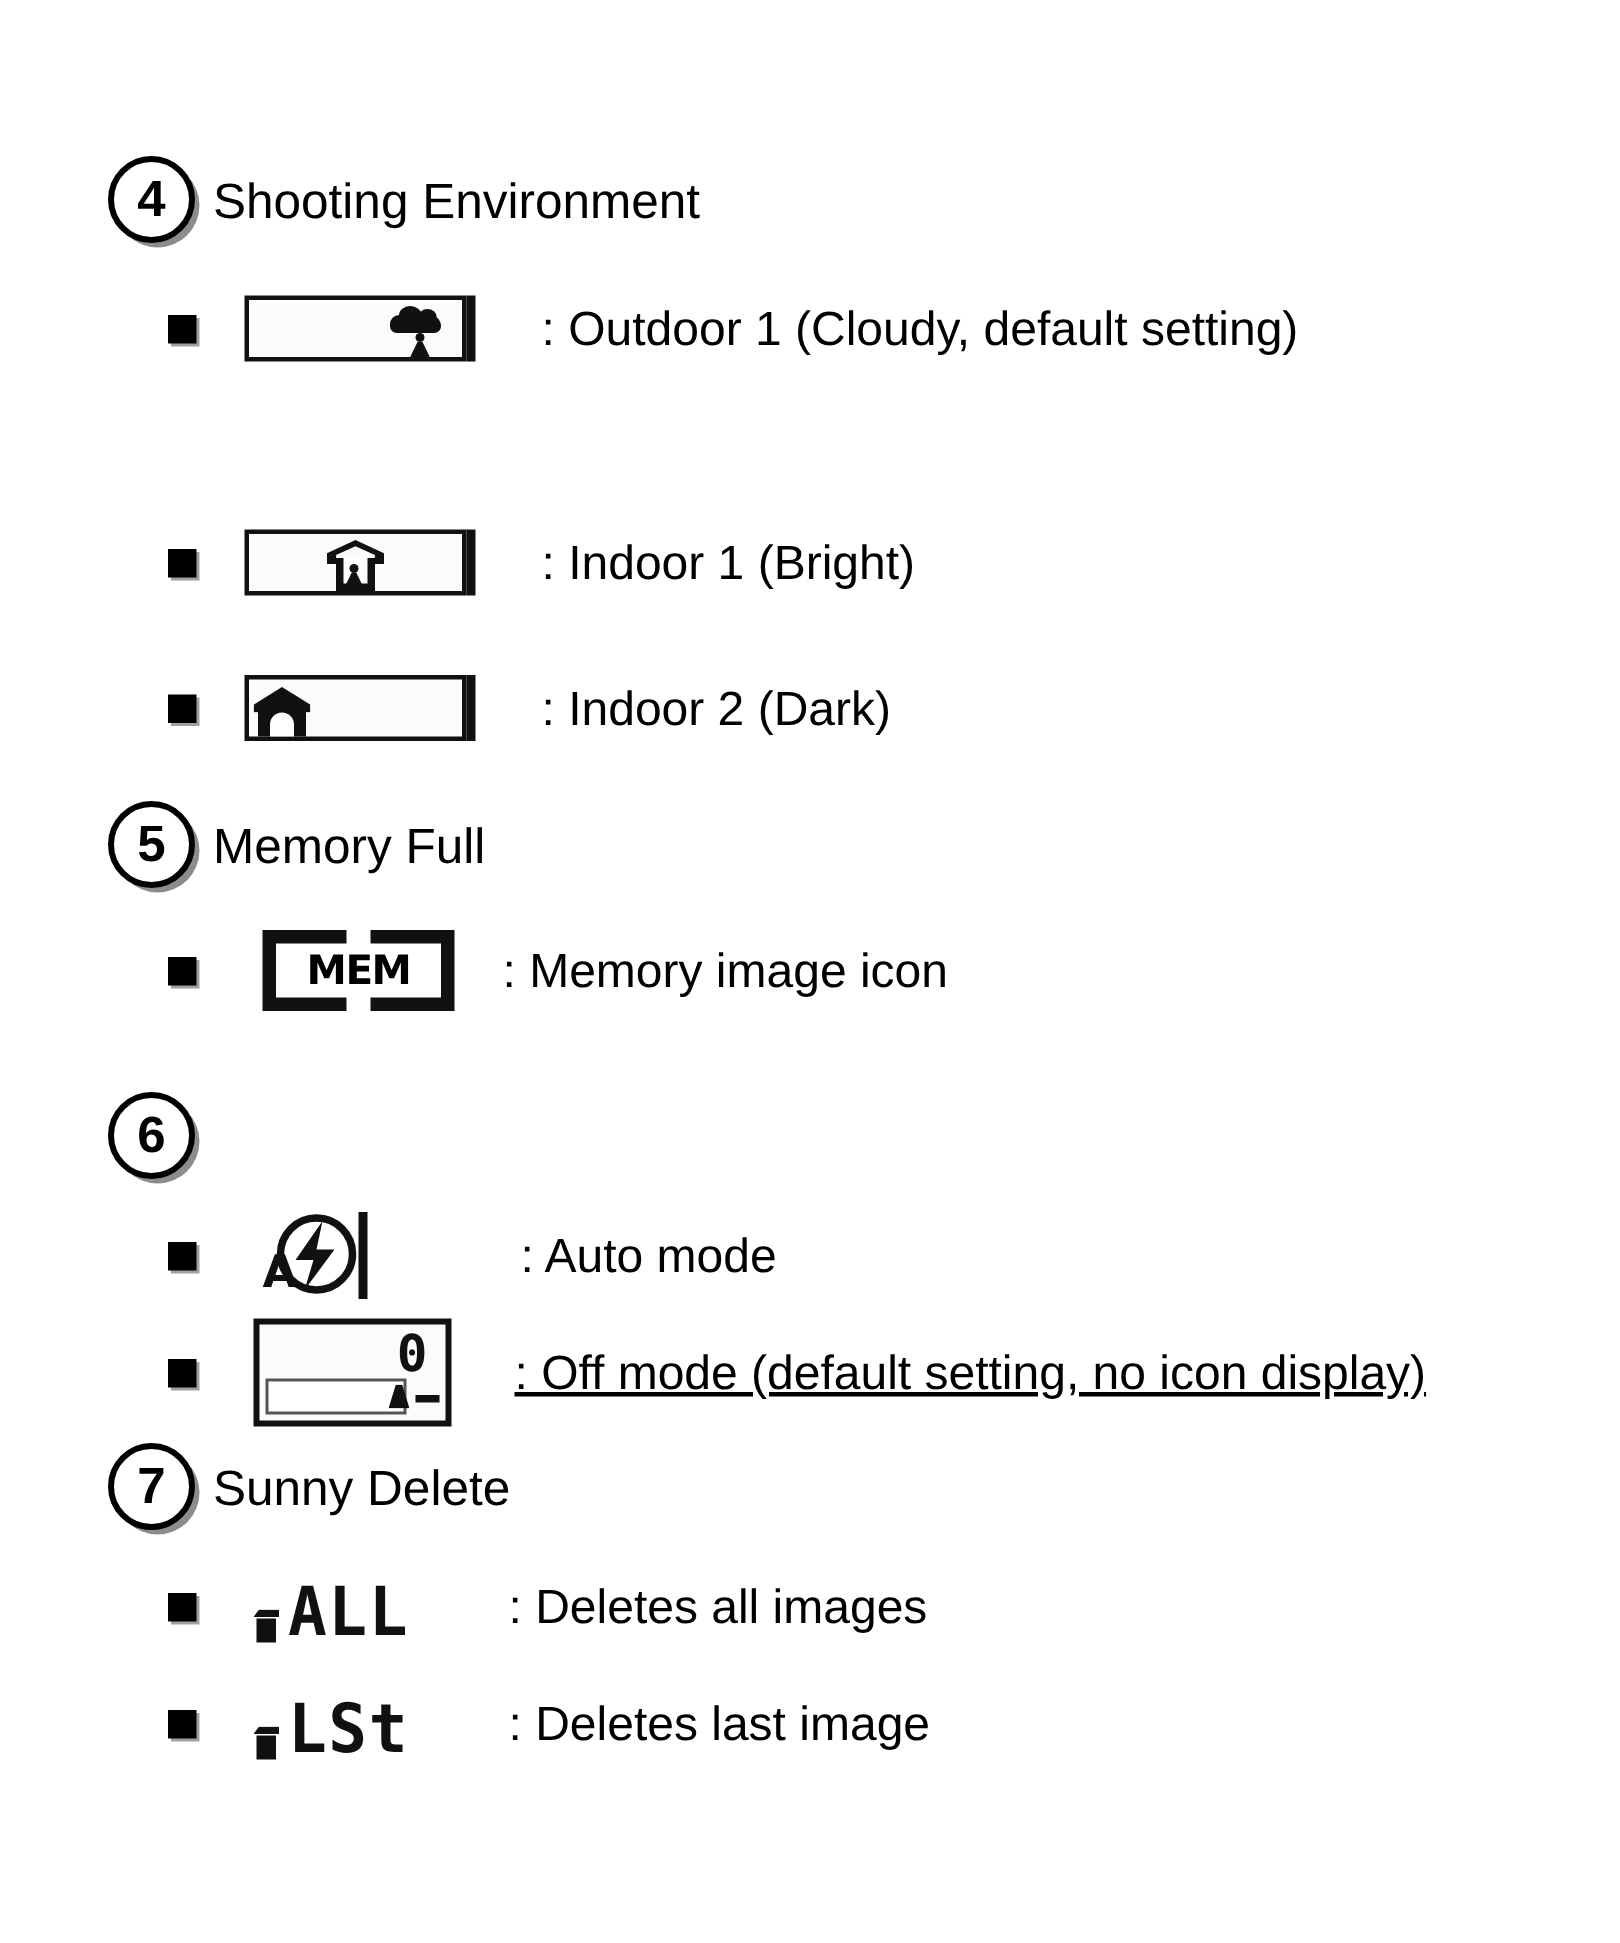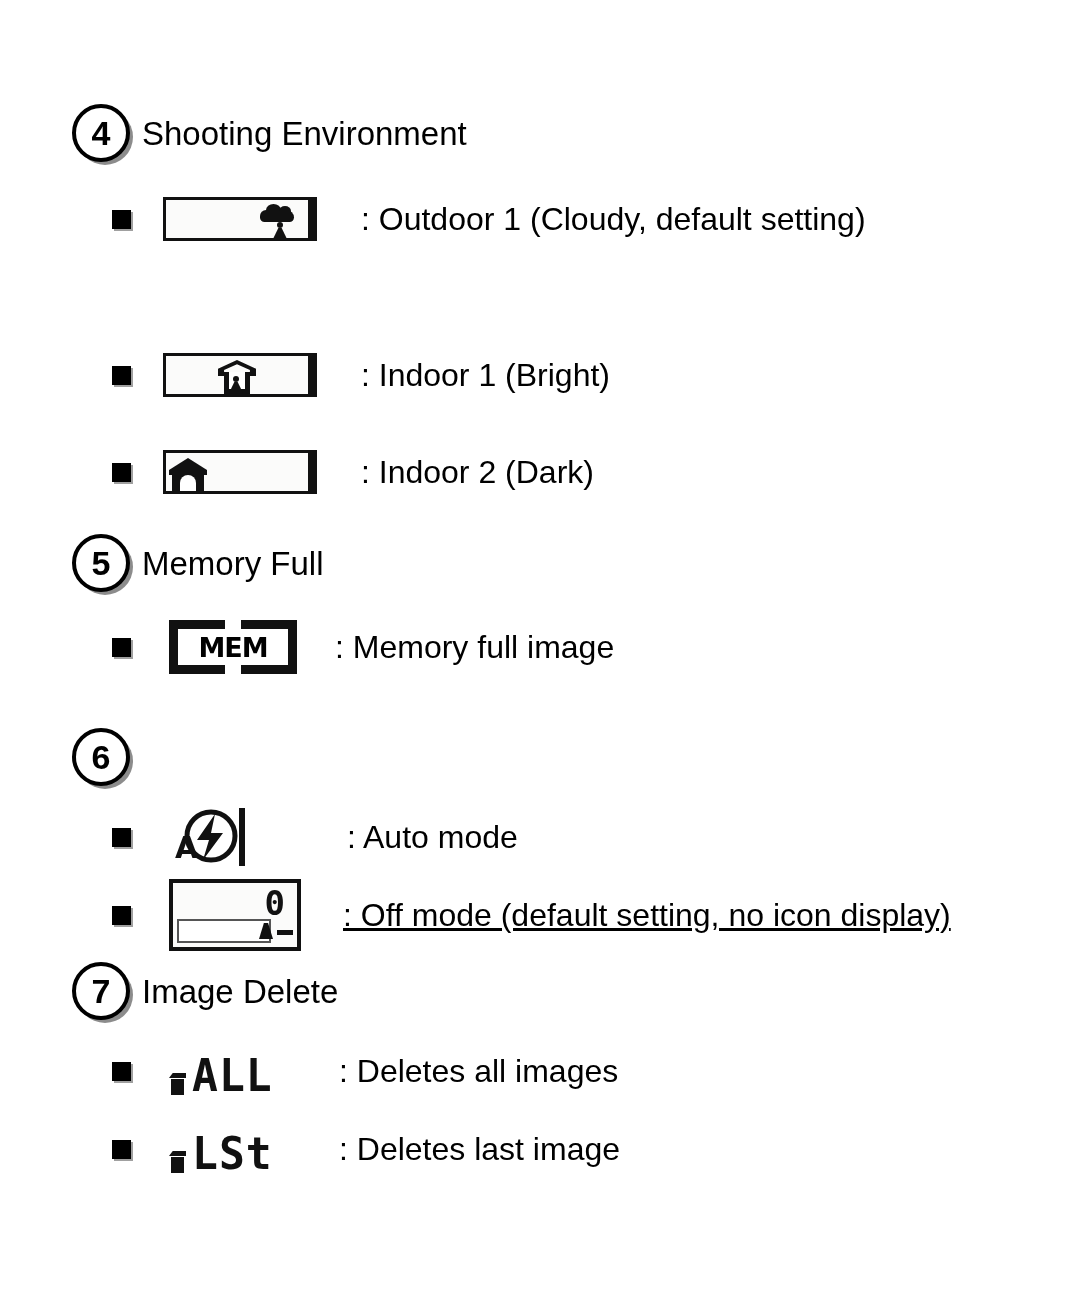--- a/index.html
+++ b/index.html
@@ -384,29 +384,29 @@
     <span class="row-label" style="margin-left:38px;">: Indoor 2 (Dark)</span>
   </div>
 
   <div class="section" style="left:72px; top:534px;">
     <div class="circ-num">5</div>
     <div class="section-title">Memory Full</div>
   </div>
 
   <div class="row" style="left:112px; top:618px;">
     <span class="bullet"></span>
-    <span class="icon-slot" style="margin-left:38px; width:140px;">
+    <span class="icon-slot" style="margin-left:38px; width:140px;justify-content:center;">
       <span class="mem-icon">
         <span class="frame"></span>
         <span class="notch-t"></span>
         <span class="notch-b"></span>
         <span class="mem-text">MEM</span>
       </span>
     </span>
-    <span class="row-label" style="margin-left:26px;">: Memory full image</span>
+    <span class="row-label" style="margin-left:26px;">: Memory image icon</span>
   </div>
 
   <div class="section" style="left:72px; top:728px;">
     <div class="circ-num">6</div>
   </div>
 
   <div class="row" style="left:112px; top:808px;">
     <span class="bullet"></span>
     <span class="icon-slot" style="margin-left:38px; width:152px;">
       <span class="auto-flash">
@@ -429,21 +429,21 @@
         <span class="subpanel"></span>
         <span class="mark-a"></span>
         <span class="mark-b"></span>
       </span>
     </span>
     <span class="row-label" style="margin-left:26px;text-decoration:underline;">: Off mode (default setting, no icon display)</span>
   </div>
 
   <div class="section" style="left:72px; top:962px;">
     <div class="circ-num">7</div>
-    <div class="section-title">Image Delete</div>
+    <div class="section-title">Sunny Delete</div>
   </div>
 
   <div class="row" style="left:112px; top:1042px;">
     <span class="bullet"></span>
     <span class="icon-slot" style="margin-left:38px; width:150px;">
       <span class="seg-row">
         <span class="trash">
           <span class="lid"></span>
             <span class="can"></span>
         </span>

